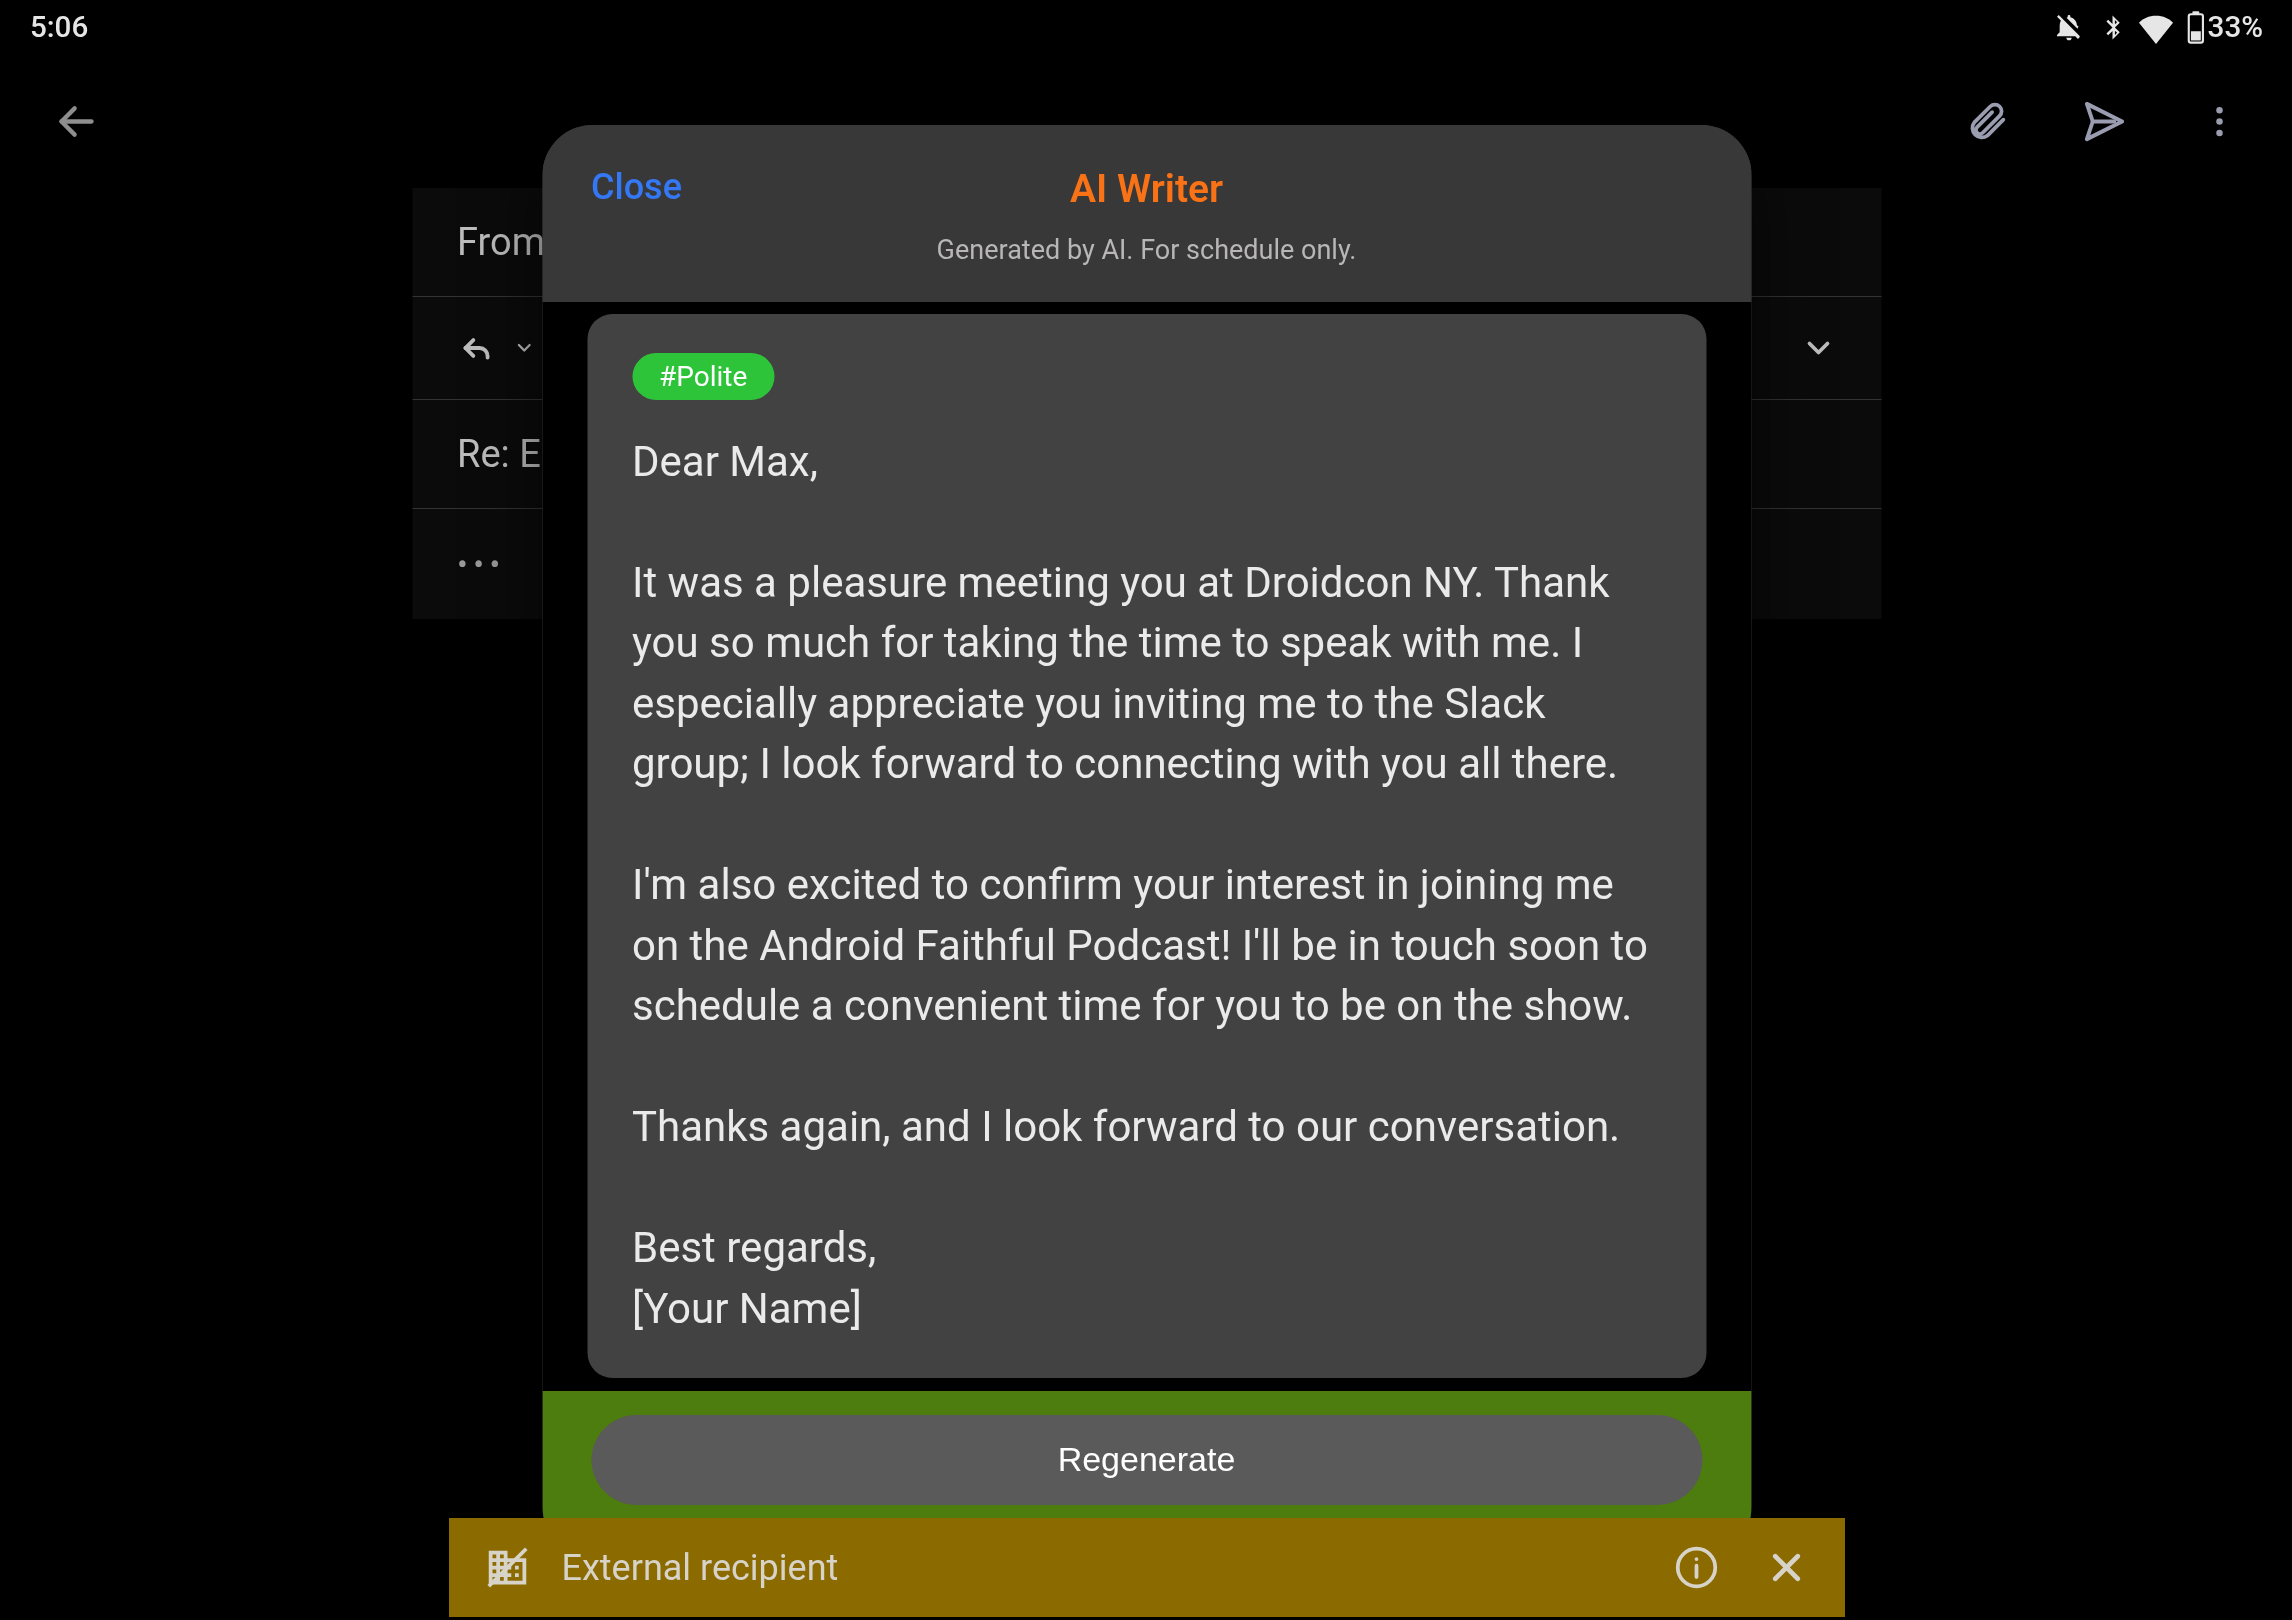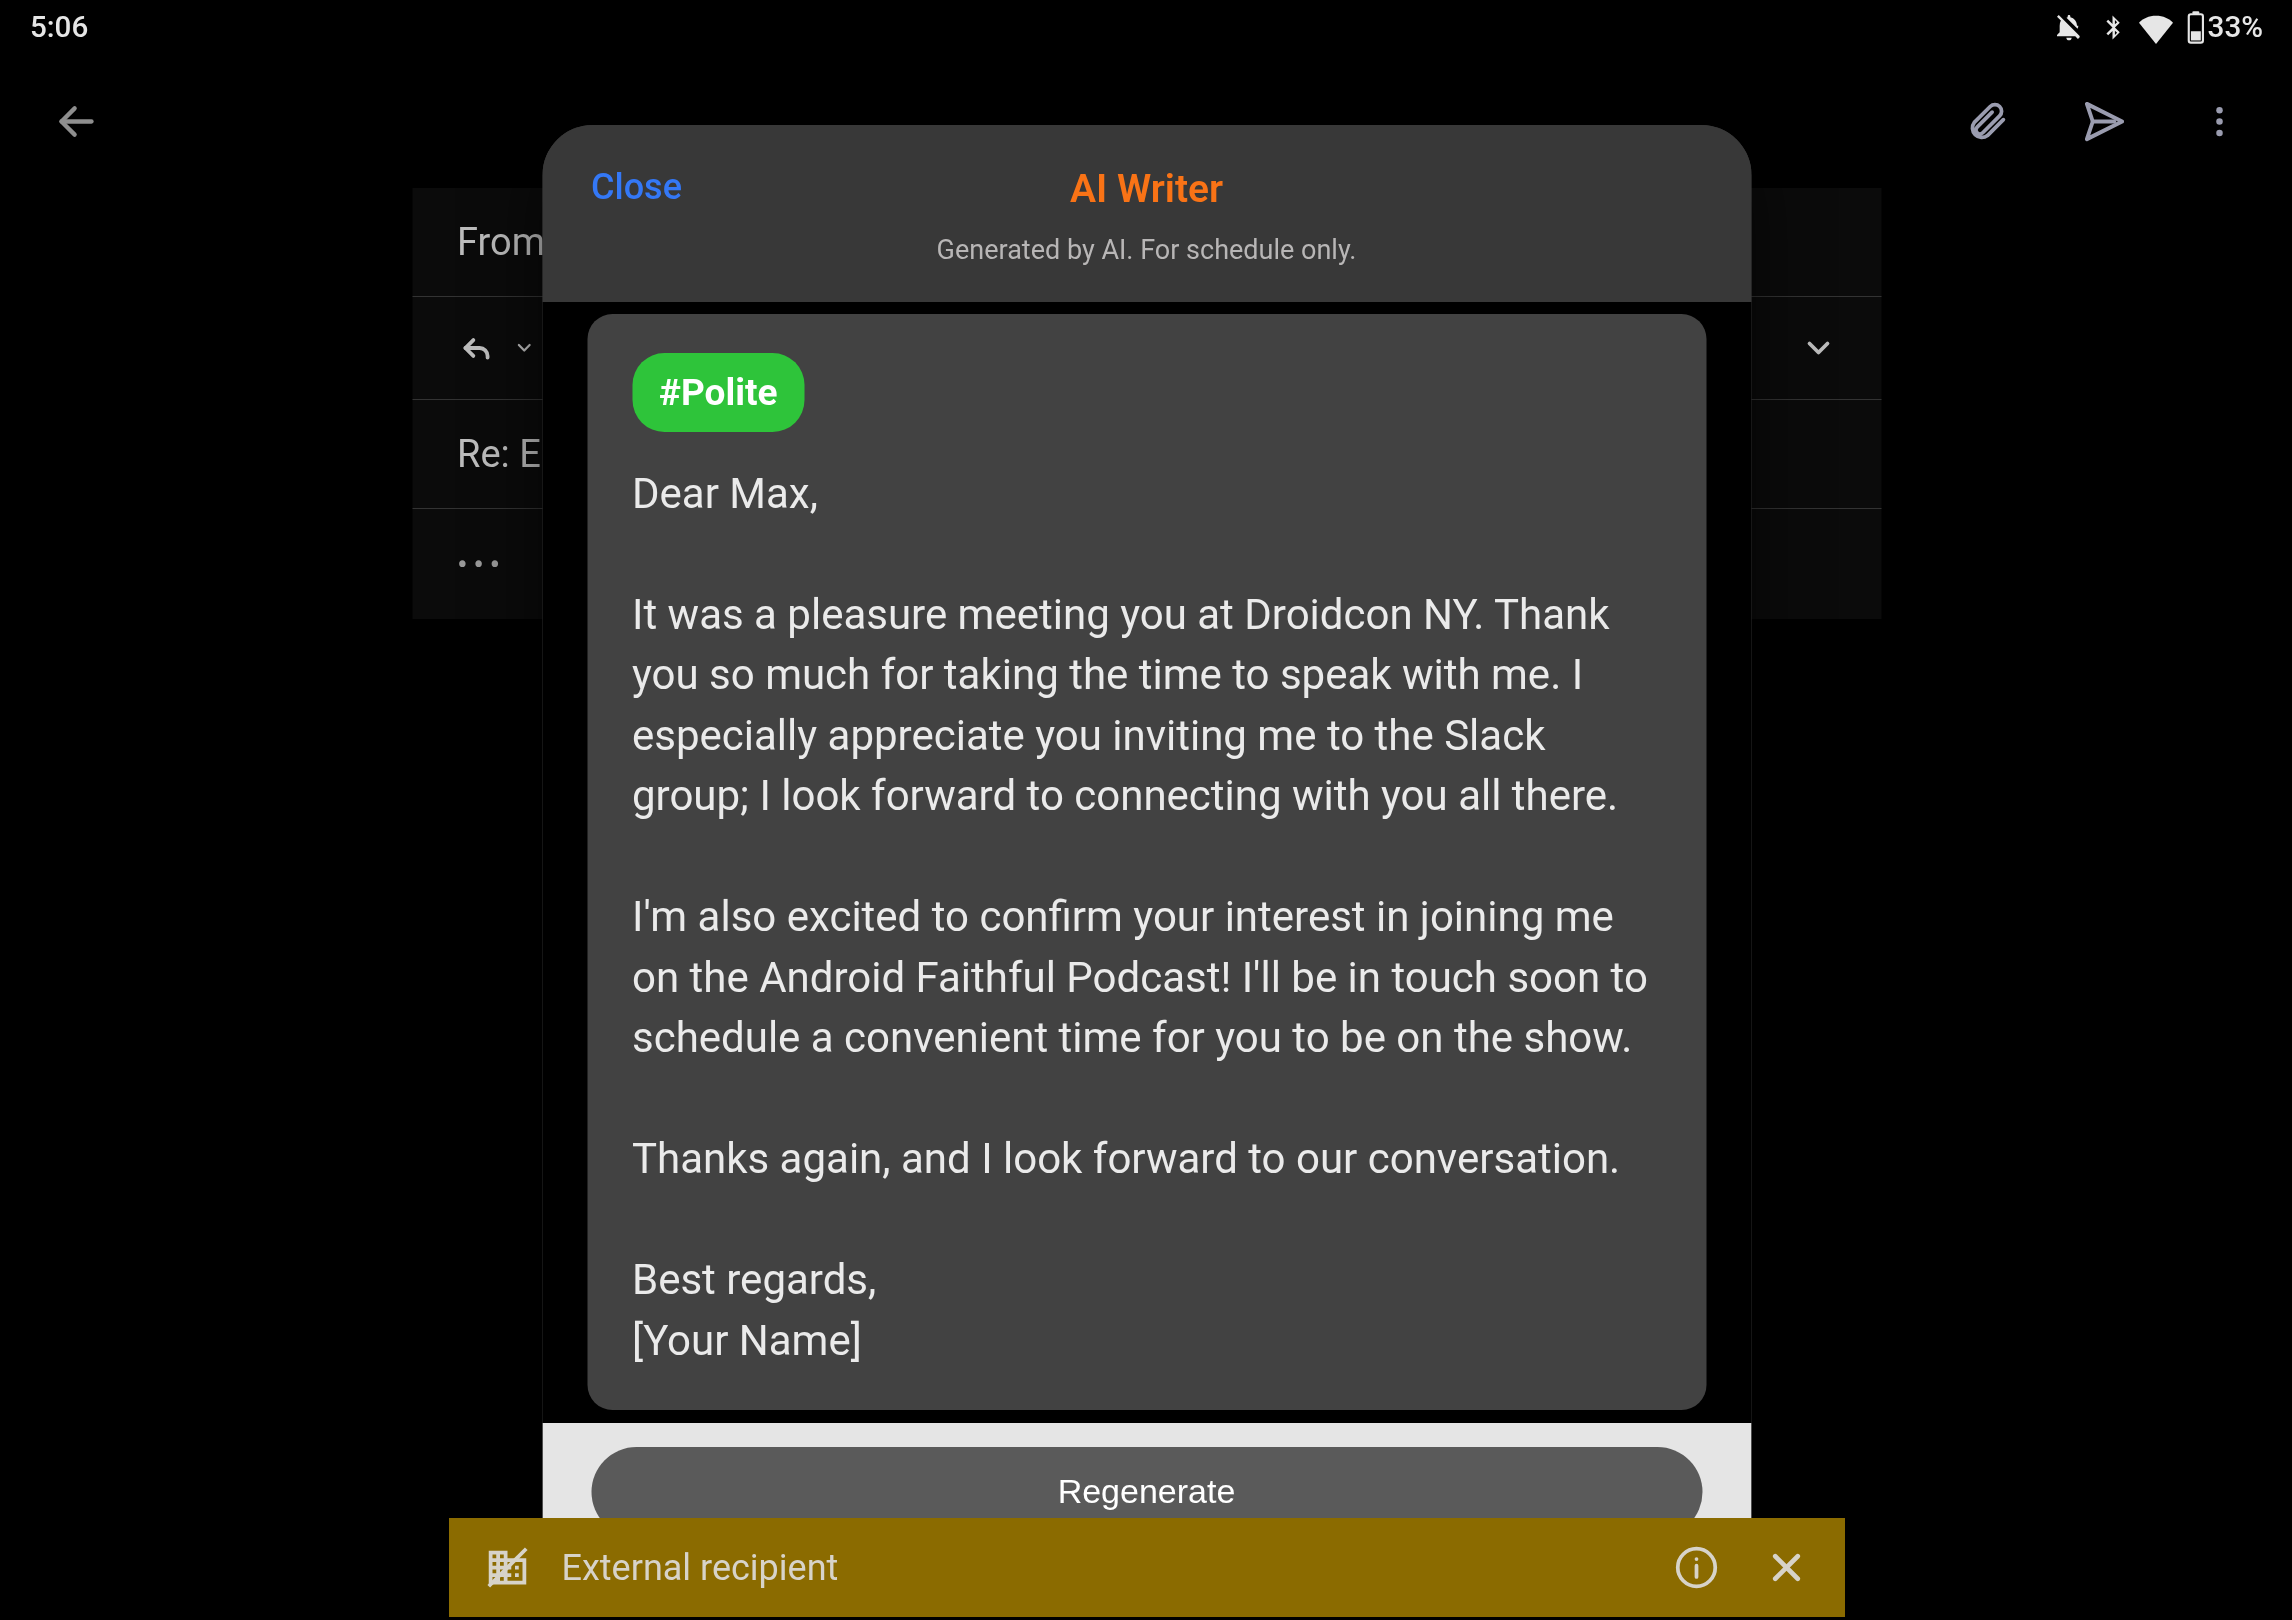--- a/index.html
+++ b/index.html
@@ -138,34 +138,34 @@
     .ai-card {
       background: #424242;
       border-radius: 25px;
       padding: 39px 45px;
       min-height: 967px;
     }
     .tag-pill {
       display: inline-block;
       background: #2ec43a;
       color: #fff;
-      font-size: 37px;
-      font-weight: 700;
-      padding: 18px 27px;
+      font-size: 28px;
+      font-weight: 400;
+      padding: 7px 27px;
       border-radius: 32px;
       margin-bottom: 32px;
     }
     .ai-body-text {
       font-size: 42px;
       line-height: 1.44;
       color: #eaeaea;
       white-space: pre-wrap;
     }
     .modal-footer {
-      background: #e5e5e5;
+      background: #4d7c0f;
       padding: 24px 49px 52px 49px;
       display: flex;
       gap: 36px;
     }
     .footer-btn {
       flex: 1;
       height: 90px;
       border-radius: 45px;
       border: none;
       font-size: 34px;

